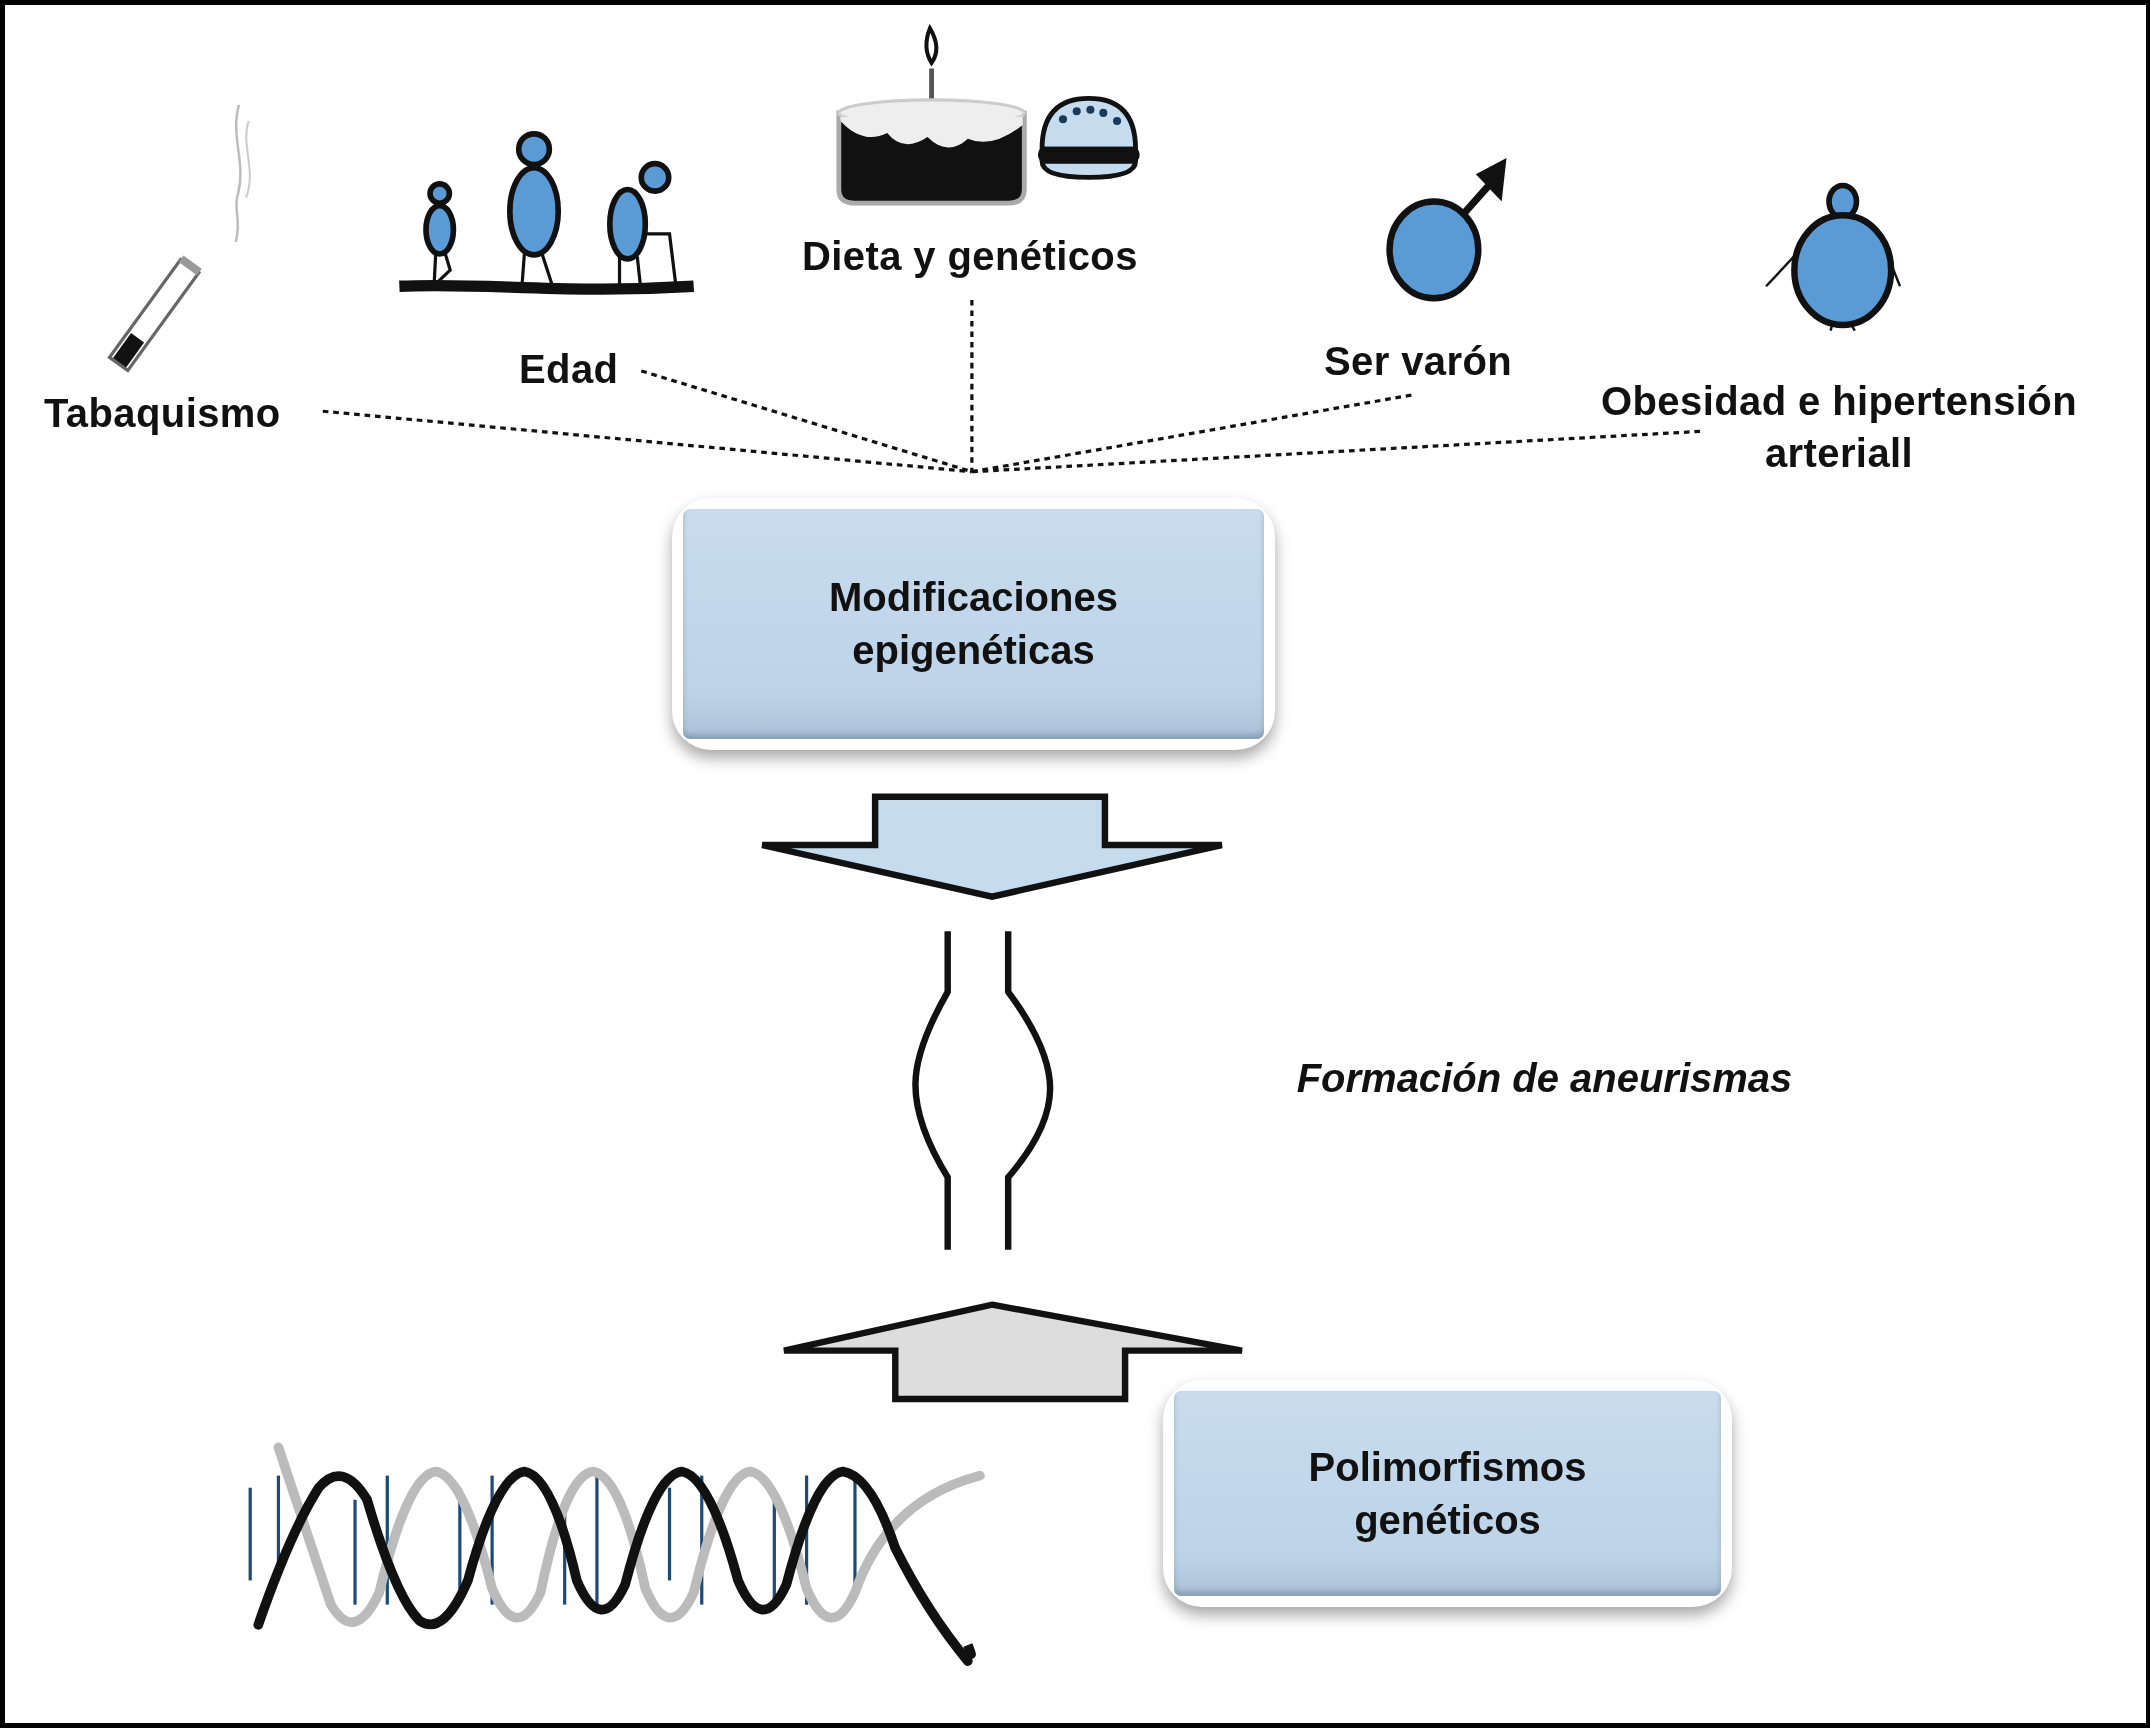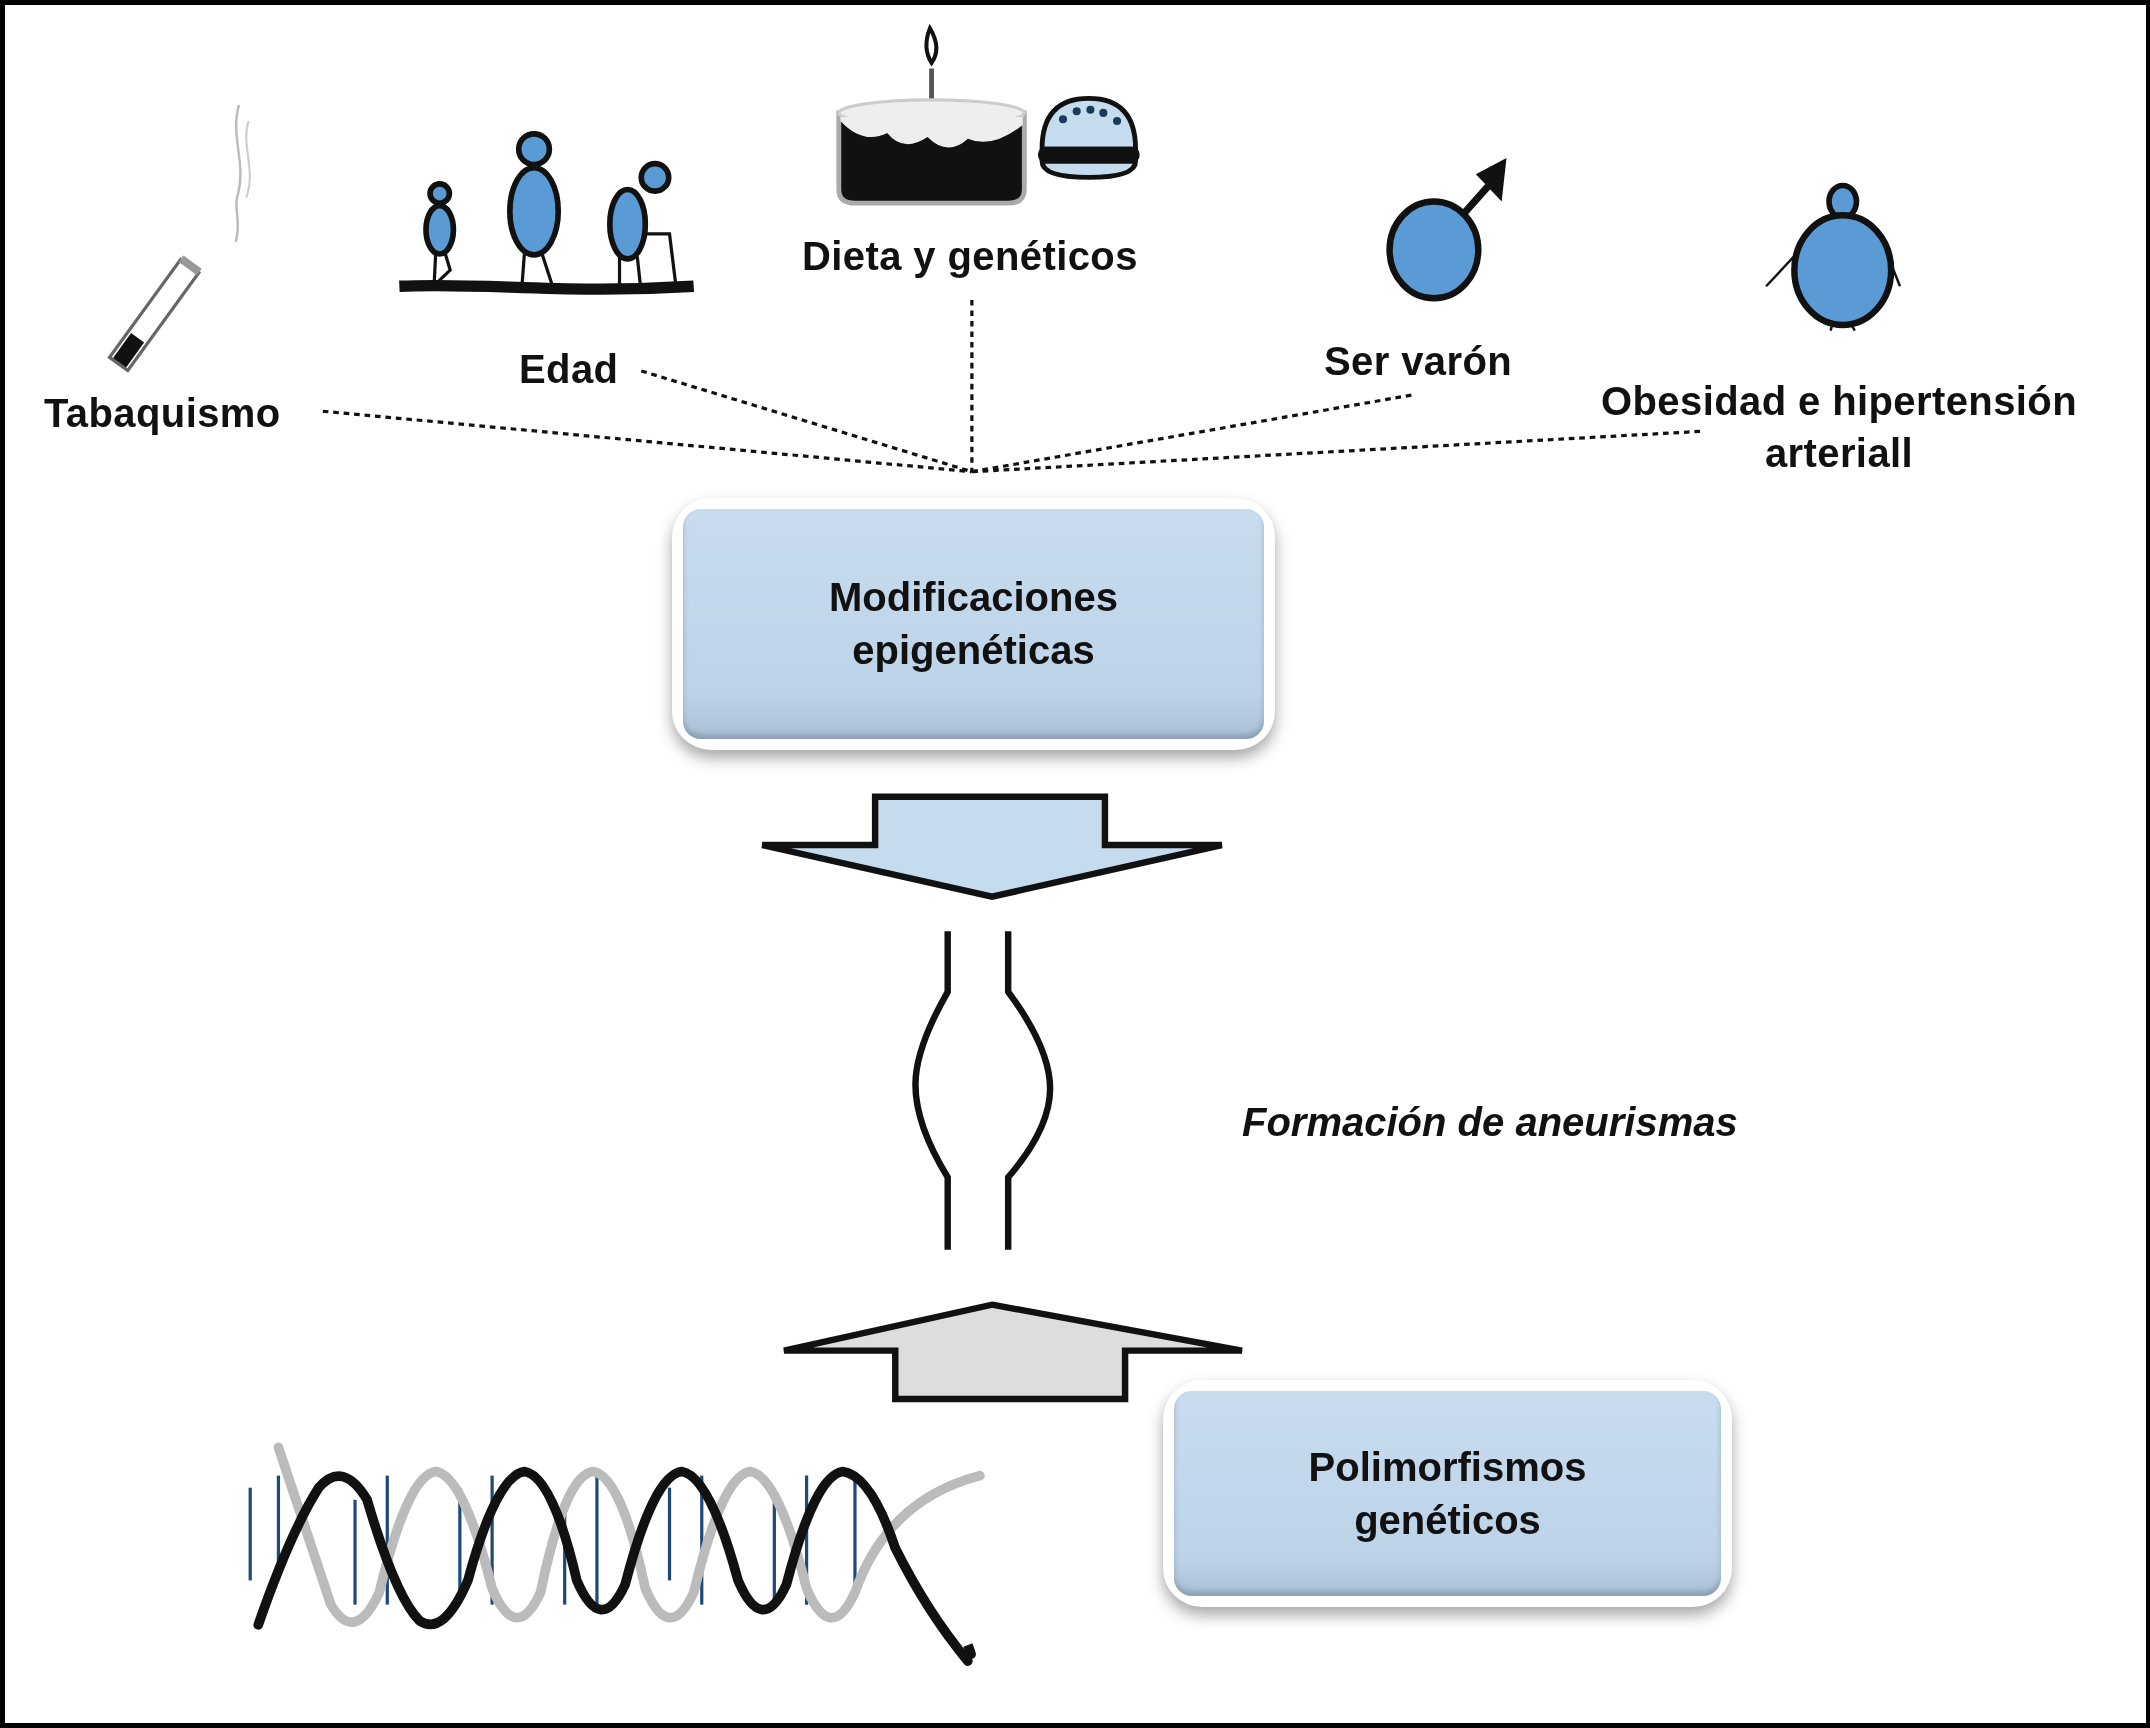--- a/index.html
+++ b/index.html
@@ -2,25 +2,25 @@
 <html style="font-size:13px"><head>
 <meta charset="utf-8">
 <style>
   html,body{margin:0;padding:0;background:#fff;}
   body{width:2151px;height:1728px;position:relative;overflow:hidden;font-family:"Liberation Sans",sans-serif;}
   .frame{position:absolute;left:0;top:0;width:2151px;height:1728px;box-sizing:border-box;border:5.6px solid #000;}
   svg.art{position:absolute;left:0;top:0;width:2151px;height:1728px;}
   .lbl{position:absolute;font-weight:bold;color:#111;font-size:40px;white-space:nowrap;letter-spacing:0.4px;}
   .lbl.center{text-align:center;}
   .box{position:absolute;border-radius:39px;background:#fff;box-shadow:0 8px 14.5px rgba(0,0,0,0.35);}
-  .box .inner{position:absolute;left:11.3px;top:11.3px;right:11.3px;bottom:11.3px;border-radius:18px;
+  .box .inner{position:absolute;left:11.3px;top:11.3px;right:11.3px;bottom:11.3px;border-radius:7px;
     background:linear-gradient(#c9dcee,#bcd3e8 80%,#a9c0d6);box-shadow:inset 0 -4.8px 4.8px rgba(80,100,120,0.35);
     display:flex;align-items:center;justify-content:center;flex-direction:column;}
   .box .t{font-weight:bold;font-size:40px;color:#111;line-height:53px;text-align:center;}
-  .ital{position:absolute;font-style:italic;font-weight:bold;font-size:40px;line-height:53px;color:#111;margin-top:44px;}
+  .ital{position:absolute;font-style:italic;font-weight:bold;font-size:40px;line-height:53px;text-align:center;color:#111;}
 </style>
 </head>
 <body>
 
 <div class="frame"></div>
 
 <svg class="art" viewBox="0 0 2667 2143">
 
   <g>
     <path d="M296 130 C 285 170, 305 200, 295 240 C 288 260, 300 270, 292 300" stroke="#bbb" stroke-width="3" fill="none"></path>

